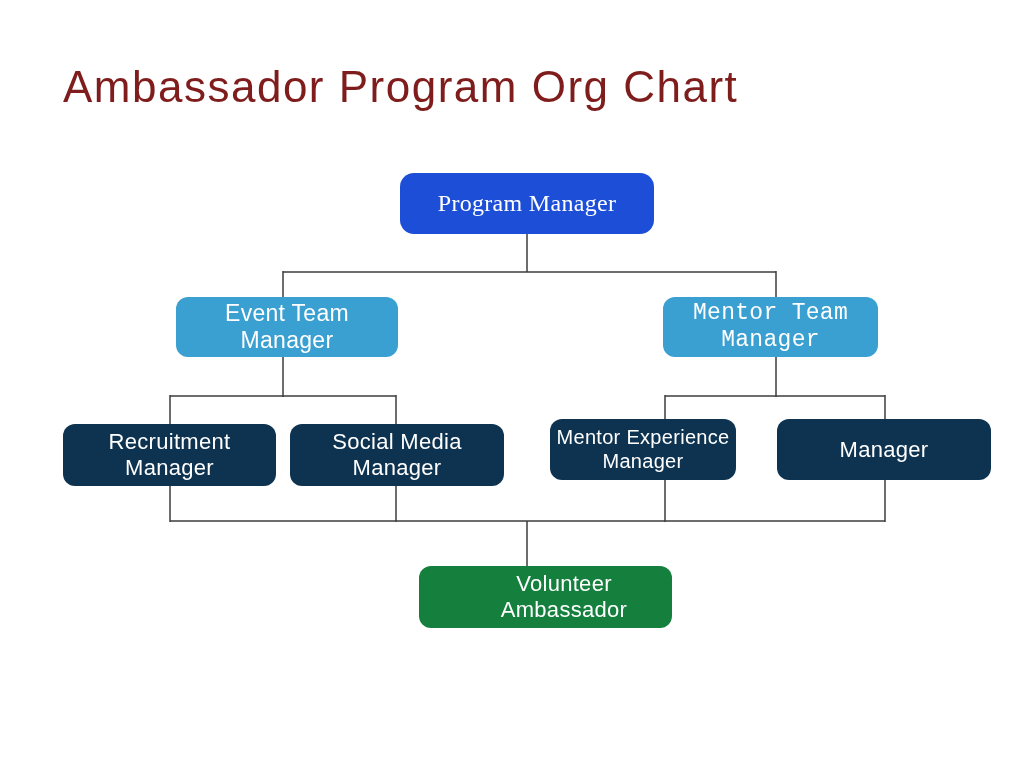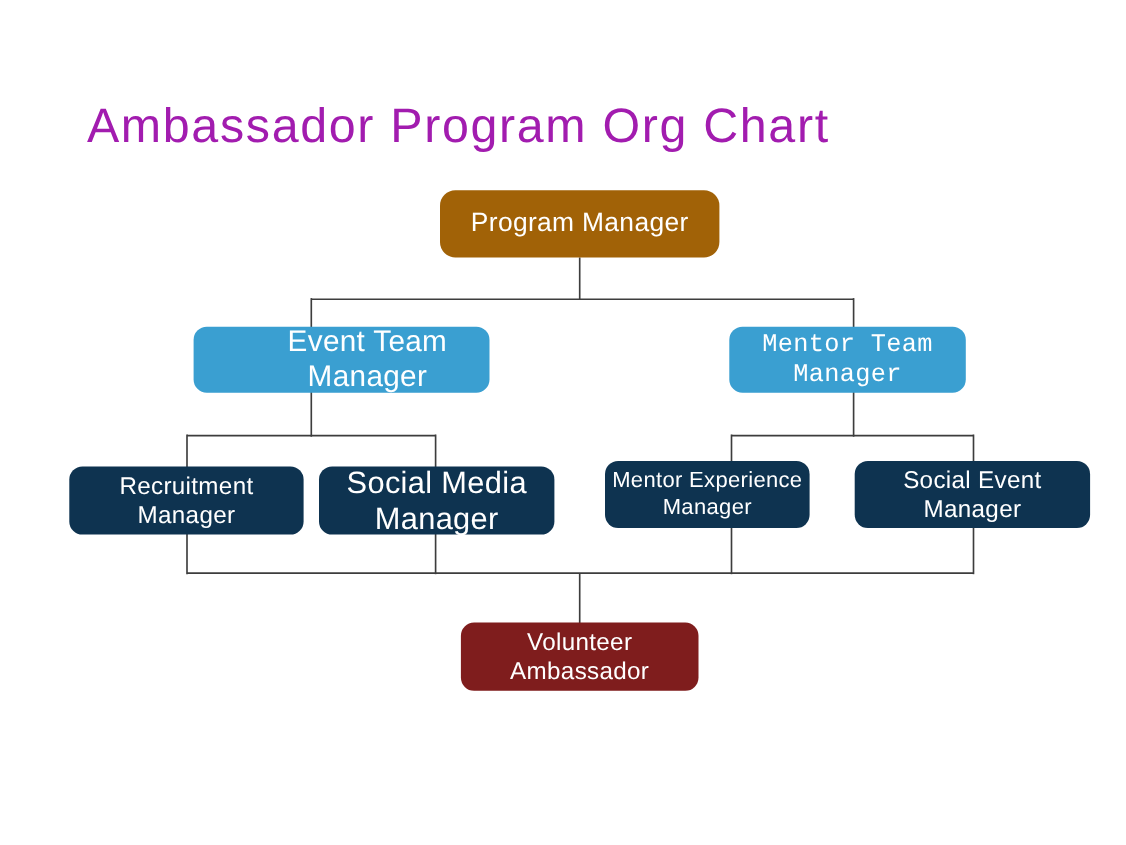--- a/index.html
+++ b/index.html
@@ -9,28 +9,27 @@
   }
   .canvas{
     position:relative;
     width:1024px;
     height:768px;
     background:#ffffff;
     overflow:hidden;
   }
   .chart-title{
     position:absolute;
-    left:79px;
+    left:63px;
     top:62px;
     font-size:44px;
     font-weight:500;
     letter-spacing:1.5px;
-    color:#a21caf;
+    color:#7f1d1d;
     white-space:nowrap;
-    margin-top:28px;
   }
   .connectors{
     position:absolute;
     left:0;top:0;
     width:1024px;height:768px;
     z-index:0;
   }
   .node{
     position:absolute;
     z-index:1;
@@ -38,30 +37,30 @@
     flex-direction:column;
     align-items:center;
     justify-content:center;
     color:#ffffff;
     font-weight:500;
     text-align:center;
     line-height:1.18;
     letter-spacing:0.3px;
   }
   .node span{display:block;}
-  .bg-primary{background:#a16207;}
+  .bg-primary{background:#1d4ed8;font-family:Liberation Serif, serif;}
   .bg-light{background:#3a9fd1;}
   .bg-navy{background:#0e3350;}
-  .bg-coral{background:#7f1d1d;}
+  .bg-coral{background:#15803d;padding-left:37px;}
 
   .node-program{left:400px;top:173px;width:254px;height:61px;border-radius:14px;font-size:24px;}
-  .node-event{left:176px;top:297px;width:222px;height:60px;border-radius:12px;font-size:27px;padding-left:47px;}
+  .node-event{left:176px;top:297px;width:222px;height:60px;border-radius:12px;font-size:23px;}
   .node-mentor-team{left:663px;top:297px;width:215px;height:60px;border-radius:12px;font-size:23px;font-family:Liberation Mono, monospace;}
   .node-recruitment{left:63px;top:424px;width:213px;height:62px;border-radius:12px;font-size:22px;}
-  .node-social-media{left:290px;top:424px;width:214px;height:62px;border-radius:12px;font-size:28px;}
+  .node-social-media{left:290px;top:424px;width:214px;height:62px;border-radius:12px;font-size:22px;}
   .node-mentor-exp{left:550px;top:419px;width:186px;height:61px;border-radius:12px;font-size:20px;}
   .node-social-event{left:777px;top:419px;width:214px;height:61px;border-radius:12px;font-size:22px;}
   .node-volunteer{left:419px;top:566px;width:216px;height:62px;border-radius:12px;font-size:22px;}
 </style>
 </head>
 <body>
 
 <div class="canvas">
 
   <div class="chart-title">Ambassador Program Org Chart</div>
@@ -116,21 +115,20 @@
     <span>Social Media</span>
     <span>Manager</span>
   </div>
 
   <div class="node bg-navy node-mentor-exp">
     <span>Mentor Experience</span>
     <span>Manager</span>
   </div>
 
   <div class="node bg-navy node-social-event">
-    <span>Social Event</span>
     <span>Manager</span>
   </div>
 
   <div class="node bg-coral node-volunteer">
     <span>Volunteer</span>
     <span>Ambassador</span>
   </div>
 
 </div>
 

